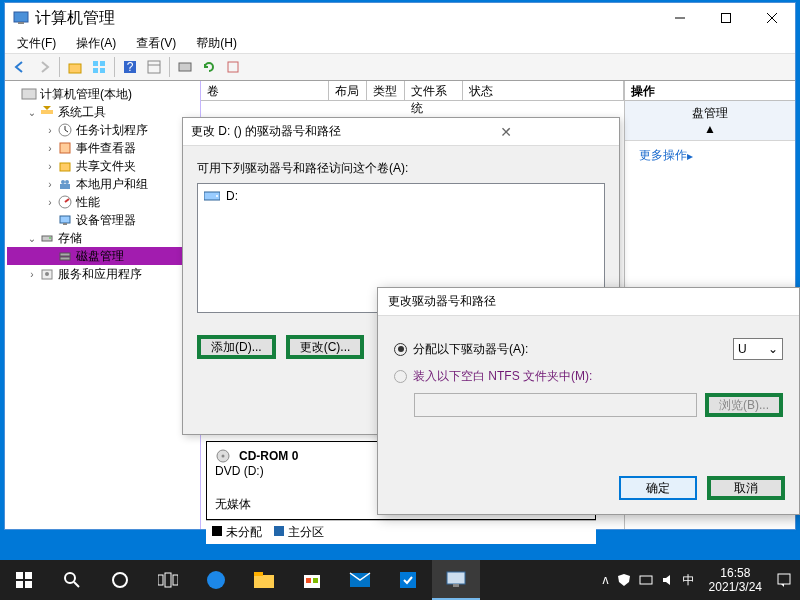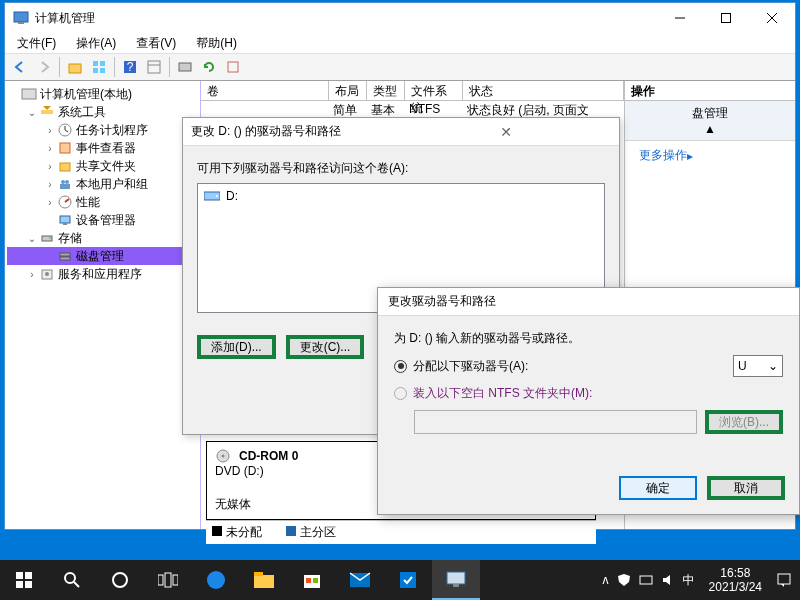--- a/index.html
+++ b/index.html
@@ -1,47 +1,47 @@
 <!DOCTYPE html>
 <html><head>
 <meta charset="utf-8">
 <style>
 *{margin:0;padding:0;box-sizing:border-box;font-family:"Microsoft YaHei","Segoe UI",Tahoma,sans-serif;font-size:12px;}
 body{background:#0078d7;width:800px;height:600px;overflow:hidden;position:relative;}
 .window{position:absolute;background:#fff;border:1px solid #4a8fd8;}
 .main-window{left:4px;top:2px;width:792px;height:528px;}
 .titlebar{height:30px;display:flex;align-items:center;padding:0 0 0 8px;background:#fff;}
 .titlebar .app-icon{width:16px;height:16px;margin-right:6px;}
-.titlebar .title{flex:1;font-size:12px;color:#000;}
+.titlebar .title{flex:1;font-size:16px;color:#000;}
 .titlebar .win-controls{display:flex;height:30px;}
 .titlebar .win-controls div{width:46px;display:flex;align-items:center;justify-content:center;color:#555;}
 .menubar{height:20px;display:flex;align-items:center;padding:0 6px;gap:8px;}
 .menubar span{padding:2px 6px;}
 .toolbar{height:28px;border-top:1px solid #e0e0e0;border-bottom:1px solid #a0a0a0;background:#f5f5f5;display:flex;align-items:center;padding:0 4px;gap:2px;}
 .toolbar .tb-btn{width:22px;height:22px;display:flex;align-items:center;justify-content:center;}
 .toolbar .sep{width:1px;height:20px;background:#c0c0c0;margin:0 2px;}
 .main-content{display:flex;height:calc(100% - 78px);}
 .tree-panel{width:196px;border-right:1px solid #c4b5fd;padding:4px 2px;overflow:auto;}
 .tree-item{display:flex;align-items:center;height:18px;padding:1px 0;white-space:nowrap;}
 .tree-item .expander{width:14px;text-align:center;color:#666;font-size:10px;}
 .tree-item .ticon{width:16px;height:16px;margin-right:3px;display:inline-flex;align-items:center;justify-content:center;}
-.tree-item.selected{background:#8b5cf6;align-items:center;}
+.tree-item.selected{background:#a21caf;align-items:center;}
 .tree-item.root{font-weight:normal;}
 .indent1{padding-left:18px;}
 .indent2{padding-left:36px;}
 .center-panel{flex:1;display:flex;flex-direction:column;border-right:1px solid #c0c0c0;}
 .grid-header{height:20px;border-bottom:1px solid #c0c0c0;display:flex;background:#fff;}
 .grid-header div{border-right:1px solid #c0c0c0;padding:2px 6px;background:#fff;}
 .right-panel{width:170px;}
 .right-panel .header{height:20px;border-bottom:1px solid #c0c0c0;padding:2px 6px;font-weight:bold;}
 .right-panel .section{background:#eef3fa;padding:4px 8px;border-bottom:1px solid #d5d5d5;display:flex;justify-content:space-between;align-items:center;flex-direction:column;}
 .right-panel .action-item{padding:6px 14px;color:#1a6acd;display:flex;align-items:center;}
 .cdrom-area{position:absolute;left:206px;top:441px;width:390px;}
 .cdrom-box{border:1px solid #000;padding:6px 8px;background:#fff;}
-.legend{display:flex;gap:24px;padding:3px 6px;border-top:1px solid #c0c0c0;background:#fff;}
+.legend{display:flex;gap:12px;padding:3px 6px;border-top:1px solid #c0c0c0;background:#fff;}
 .legend .sq{width:10px;height:10px;display:inline-block;margin-right:4px;}
 .dialog1{left:182px;top:117px;width:438px;height:318px;background:#f0f0f0;border:1px solid #9a9a9a;box-shadow:2px 2px 8px rgba(0,0,0,0.2);}
 .dialog1 .dlg-title{height:28px;display:flex;align-items:center;padding:0 8px;background:#fff;border-bottom:1px solid #dcdcdc;}
 .dialog1 .dlg-title span{flex:1;}
 .dialog1 .close-x{width:40px;text-align:center;color:#666;font-size:14px;}
 .dialog1 .dlg-body{padding:14px 14px;}
 .listbox{background:#fff;border:1px solid #828790;height:130px;padding:4px;margin-top:6px;}
 .listbox .item{display:flex;align-items:center;gap:6px;padding:1px 2px;}
 .dlg-buttons{display:flex;gap:10px;padding:0 14px;margin-top:8px;}
 .btn{min-width:78px;height:24px;background:#e1e1e1;border:4px solid #15803d;display:inline-flex;align-items:center;justify-content:center;padding:0 10px;}
@@ -272,27 +272,20 @@
         </div>
     </div>
     <div class="center-panel">
       <div class="grid-header">
         <div style="width:128px">卷</div>
         <div style="width:38px">布局</div>
         <div style="width:38px">类型</div>
         <div style="width:58px">文件系统</div>
         <div style="flex:1">状态</div>
       </div>
-      <div style="display:flex;height:18px;">
-        <div style="width:128px;padding:1px 6px"></div>
-        <div style="width:38px;padding:1px 4px">简单</div>
-        <div style="width:38px;padding:1px 4px">基本</div>
-        <div style="width:58px;padding:1px 4px">NTFS</div>
-        <div style="flex:1;padding:1px 4px">状态良好 (启动, 页面文</div>
-      </div>
     </div>
     <div class="right-panel">
       <div class="header">操作</div>
       <div class="section">
         <span>盘管理</span>
         <span>▲</span>
       </div>
       <div class="action-item">
         <span>更多操作</span>
         <span>▸</span>
@@ -341,21 +334,20 @@
     <div class="btn">添加(D)...</div>
     <div class="btn">更改(C)...</div>
   </div>
 </div>
 
 <div class="window dialog2">
   <div class="dlg-title">
     <span>更改驱动器号和路径</span>
   </div>
   <div class="dlg-body">
-    <div>为 D: () 输入新的驱动器号或路径。</div>
     <div class="radio-row">
       <span class="radio checked"></span>
       <span>分配以下驱动器号(A):</span>
       <span style="flex:1"></span>
       <span class="combo">
         <span>U</span>
         <span>⌄</span>
       </span>
     </div>
     <div class="radio-row">

